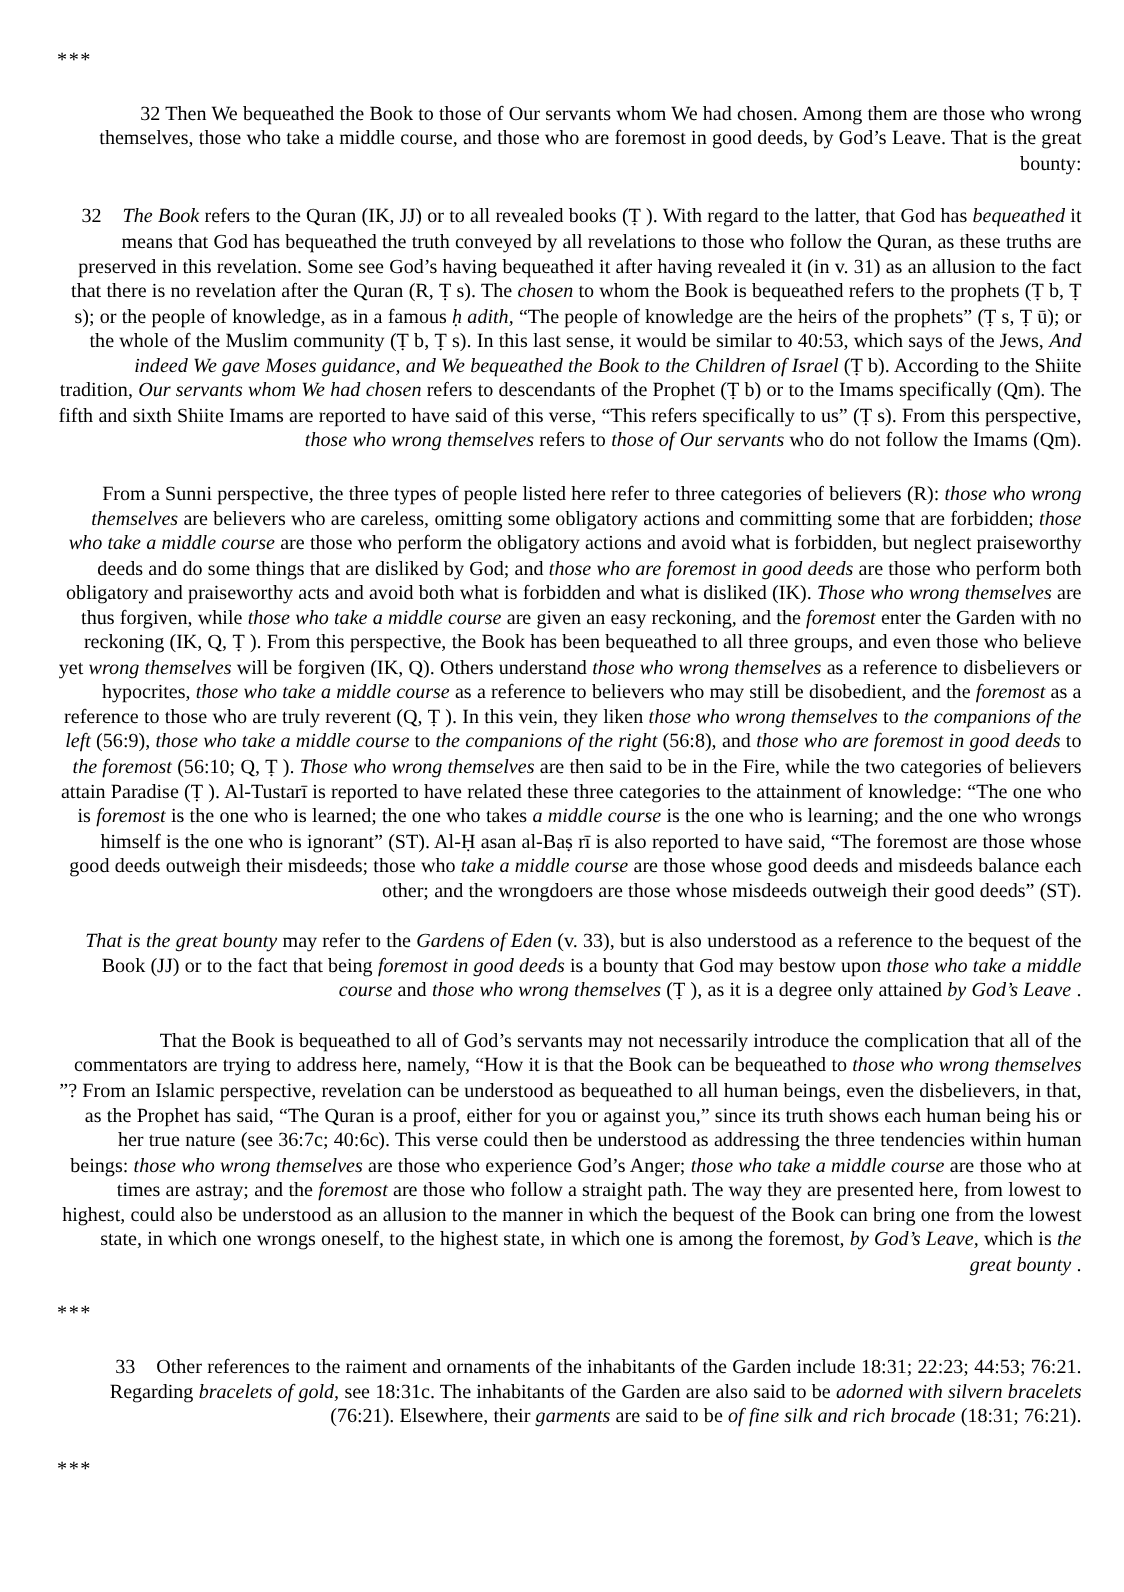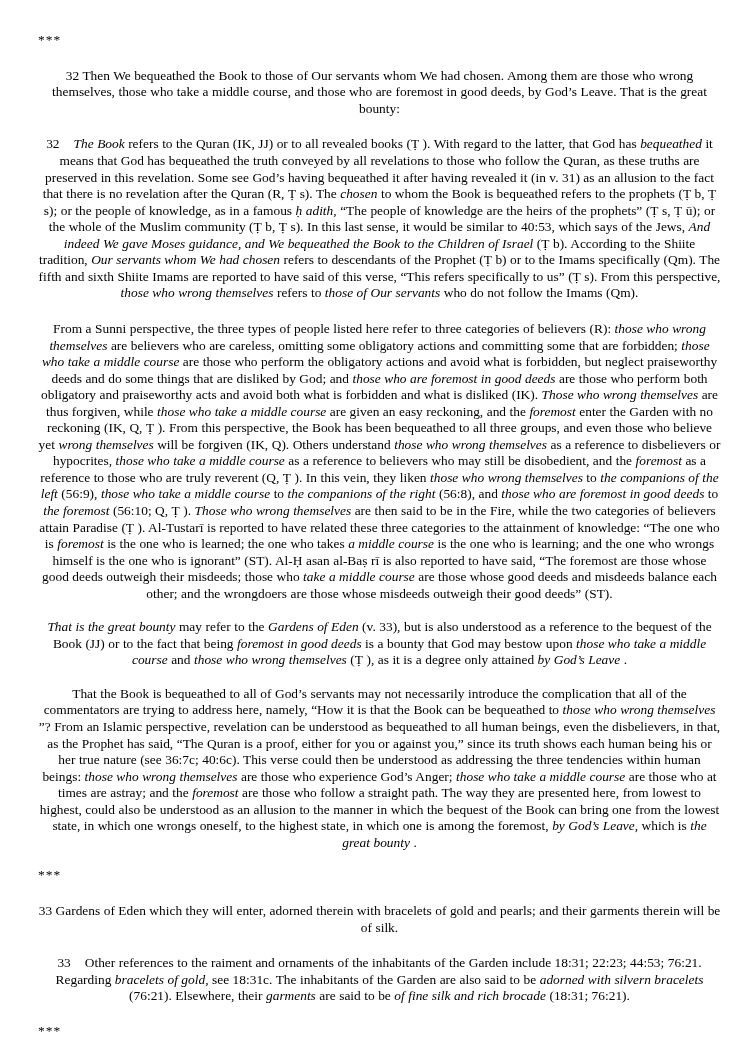--- a/index.html
+++ b/index.html
@@ -29,21 +29,21 @@
     font-size: 13.5px;
     letter-spacing: 1px;
     line-height: 1.1;
     margin: 0 0 20px 0;
     color: #000;
   }
   .sep.tight-top { margin-top: 0; }
   p.block {
     font-size: 13.4px;
     line-height: 16.55px;
-    text-align: center;
+    text-align: right;
     margin: 0 0 17px 0;
     word-spacing: 0.15px;
   }
   p.verse {
     margin-bottom: 19px;
   }
   p.commentary {
     margin-bottom: 19px;
   }
   .vnum {
@@ -68,20 +68,19 @@
     <p class="block commentary"><span class="vnum">32</span><span class="vnum-gap"></span><i>The Book</i> refers to the Quran (IK, JJ) or to all revealed books (Ṭ ). With regard to the latter, that God has <i>bequeathed</i> it means that God has bequeathed the truth conveyed by all revelations to those who follow the Quran, as these truths are preserved in this revelation. Some see God’s having bequeathed it after having revealed it (in v. 31) as an allusion to the fact that there is no revelation after the Quran (R, Ṭ s). The <i>chosen</i> to whom the Book is bequeathed refers to the prophets (Ṭ b, Ṭ s); or the people of knowledge, as in a famous <i>ḥ adith,</i> “The people of knowledge are the heirs of the prophets” (Ṭ s, Ṭ ū); or the whole of the Muslim community (Ṭ b, Ṭ s). In this last sense, it would be similar to 40:53, which says of the Jews, <i>And indeed We gave Moses guidance, and We bequeathed the Book to the Children of Israel</i> (Ṭ b). According to the Shiite tradition, <i>Our servants whom We had chosen</i> refers to descendants of the Prophet (Ṭ b) or to the Imams specifically (Qm). The fifth and sixth Shiite Imams are reported to have said of this verse, “This refers specifically to us” (Ṭ s). From this perspective, <i>those who wrong themselves</i> refers to <i>those of Our servants</i> who do not follow the Imams (Qm).</p>
 
     <p class="block">From a Sunni perspective, the three types of people listed here refer to three categories of believers (R): <i>those who wrong themselves</i> are believers who are careless, omitting some obligatory actions and committing some that are forbidden; <i>those who take a middle course</i> are those who perform the obligatory actions and avoid what is forbidden, but neglect praiseworthy deeds and do some things that are disliked by God; and <i>those who are foremost in good deeds</i> are those who perform both obligatory and praiseworthy acts and avoid both what is forbidden and what is disliked (IK). <i>Those who wrong themselves</i> are thus forgiven, while <i>those who take a middle course</i> are given an easy reckoning, and the <i>foremost</i> enter the Garden with no reckoning (IK, Q, Ṭ ). From this perspective, the Book has been bequeathed to all three groups, and even those who believe yet <i>wrong themselves</i> will be forgiven (IK, Q). Others understand <i>those who wrong themselves</i> as a reference to disbelievers or hypocrites, <i>those who take a middle course</i> as a reference to believers who may still be disobedient, and the <i>foremost</i> as a reference to those who are truly reverent (Q, Ṭ ). In this vein, they liken <i>those who wrong themselves</i> to <i>the companions of the left</i> (56:9), <i>those who take a middle course</i> to <i>the companions of the right</i> (56:8), and <i>those who are foremost in good deeds</i> to <i>the foremost</i> (56:10; Q, Ṭ ). <i>Those who wrong themselves</i> are then said to be in the Fire, while the two categories of believers attain Paradise (Ṭ ). Al-Tustarī is reported to have related these three categories to the attainment of knowledge: “The one who is <i>foremost</i> is the one who is learned; the one who takes <i>a middle course</i> is the one who is learning; and the one who wrongs himself is the one who is ignorant” (ST). Al-Ḥ asan al-Baṣ rī is also reported to have said, “The foremost are those whose good deeds outweigh their misdeeds; those who <i>take a middle course</i> are those whose good deeds and misdeeds balance each other; and the wrongdoers are those whose misdeeds outweigh their good deeds” (ST).</p>
 
     <p class="block"><i>That is the great bounty</i> may refer to the <i>Gardens of Eden</i> (v. 33), but is also understood as a reference to the bequest of the Book (JJ) or to the fact that being <i>foremost in good deeds</i> is a bounty that God may bestow upon <i>those who take a middle course</i> and <i>those who wrong themselves</i> (Ṭ ), as it is a degree only attained <i>by God’s Leave</i> .</p>
 
     <p class="block">That the Book is bequeathed to all of God’s servants may not necessarily introduce the complication that all of the commentators are trying to address here, namely, “How it is that the Book can be bequeathed to <i>those who wrong themselves</i> ”? From an Islamic perspective, revelation can be understood as bequeathed to all human beings, even the disbelievers, in that, as the Prophet has said, “The Quran is a proof, either for you or against you,” since its truth shows each human being his or her true nature (see 36:7c; 40:6c). This verse could then be understood as addressing the three tendencies within human beings: <i>those who wrong themselves</i> are those who experience God’s Anger; <i>those who take a middle course</i> are those who at times are astray; and the <i>foremost</i> are those who follow a straight path. The way they are presented here, from lowest to highest, could also be understood as an allusion to the manner in which the bequest of the Book can bring one from the lowest state, in which one wrongs oneself, to the highest state, in which one is among the foremost, <i>by God’s Leave,</i> which is <i>the great bounty</i> .</p>
 
     <div class="sep">***</div>
 
-    <p class="block verse"><span class="vnum">33</span> Gardens of Eden which they will enter, adorned therein with bracelets of gold and pearls; and their garments therein will be of silk.</p>
 
     <p class="block commentary"><span class="vnum">33</span><span class="vnum-gap"></span>Other references to the raiment and ornaments of the inhabitants of the Garden include 18:31; 22:23; 44:53; 76:21. Regarding <i>bracelets of gold,</i> see 18:31c. The inhabitants of the Garden are also said to be <i>adorned with silvern bracelets</i> (76:21). Elsewhere, their <i>garments</i> are said to be <i>of fine silk and rich brocade</i> (18:31; 76:21).</p>
 
     <div class="sep">***</div>
 
   </div>
 </div>
 
 </body></html>

